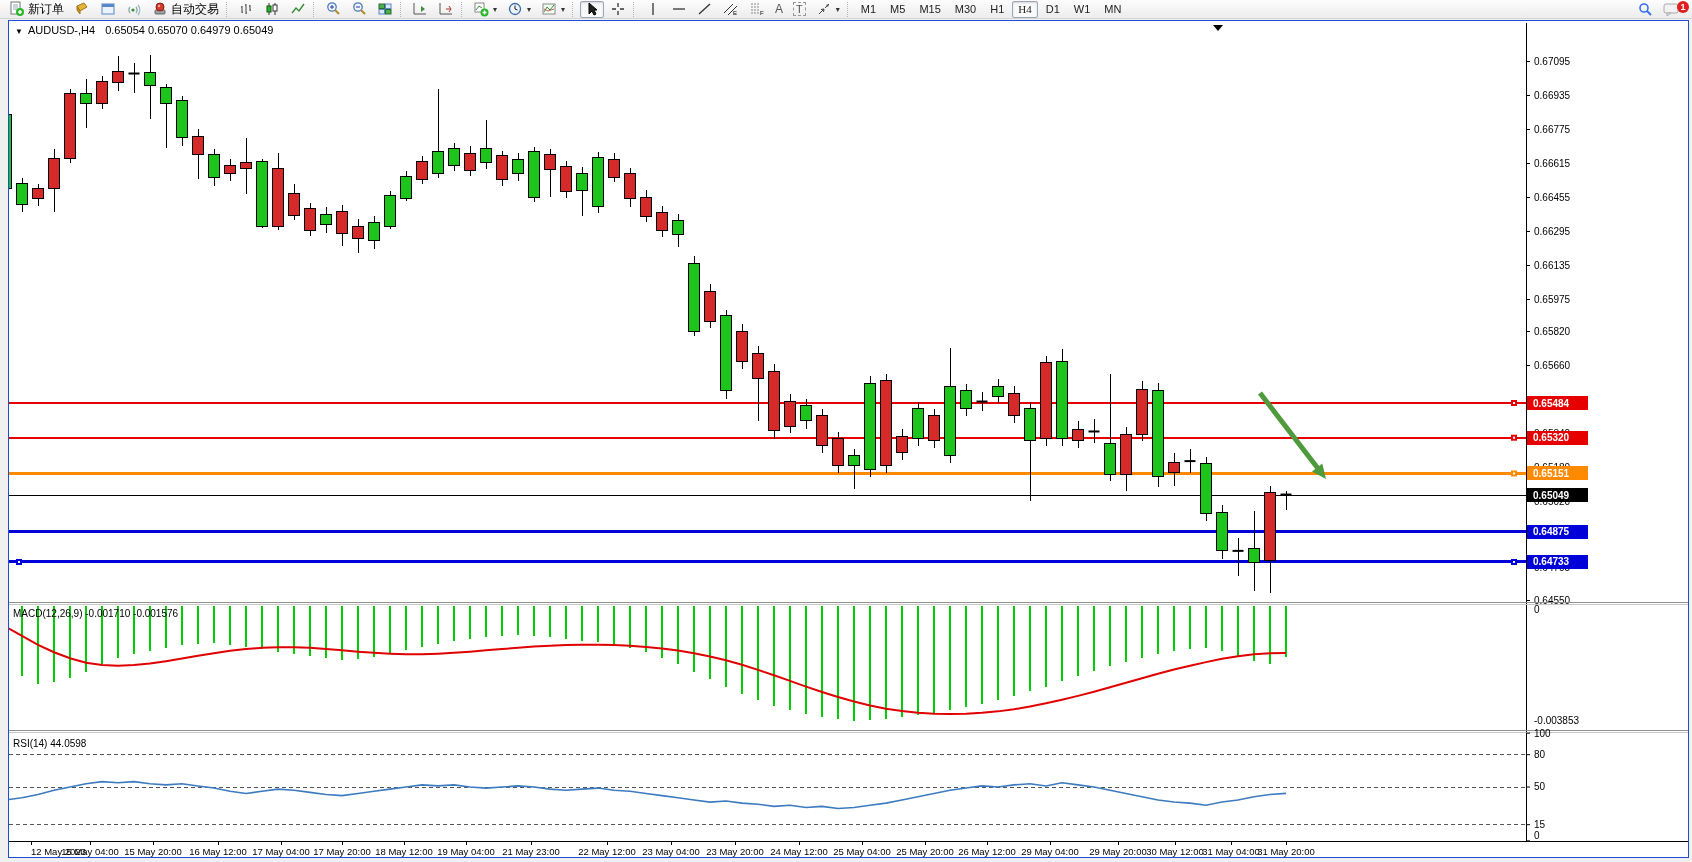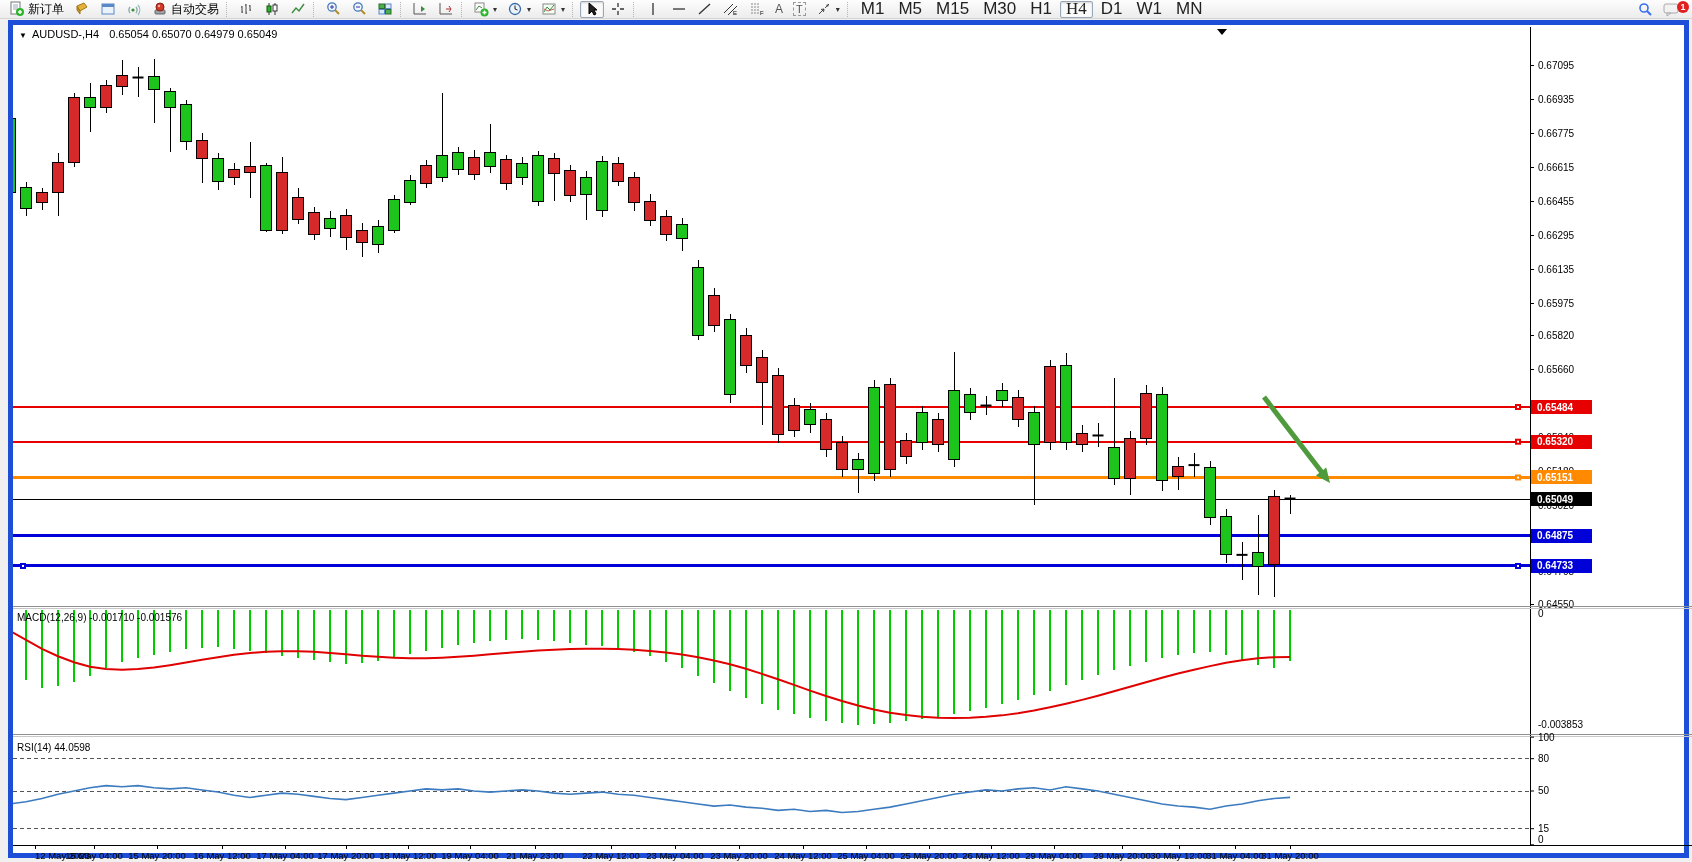--- a/index.html
+++ b/index.html
@@ -5,27 +5,27 @@
   * { margin:0; padding:0; box-sizing:border-box; }
   html,body { width:1692px; height:862px; background:#f0f0f0; font-family:"Liberation Sans",sans-serif; overflow:hidden; }
 
   
   #toolbar { height:19px; display:flex; align-items:center; background:linear-gradient(#fdfdfd,#ececec); border-bottom:1px solid #d5d5d5; padding-left:4px; position:relative; }
   .tbtn { display:inline-flex; align-items:center; gap:3px; padding:1px 3px; margin:0 1px; border:1px solid transparent; border-radius:2px; height:17px; cursor:default;justify-content:flex-end; }
   .tbtn.active { background:#fafafa; border:1px solid #9aa7b8; box-shadow:inset 0 1px 2px rgba(0,0,0,.15);font-family:Liberation Serif, serif; }
   .tbtn span.lbl { font-size:12px; color:#000; white-space:nowrap; }
   .tbtn .caret { font-size:8px; color:#333; margin-left:1px; }
   .sep { width:5px; height:15px; margin:0 2px; border-left:1px dotted #b5b5b5; }
-  .tf { font-size:17px; color:#222; padding:1px 5px; }
+  .tf { font-size:11px; color:#222; padding:1px 5px; }
   #toolbar-right { position:absolute; right:6px; top:0; height:19px; display:flex; align-items:center; }
   .badge { position:absolute; top:-1px; right:-5px; background:#e02020; color:#fff; border-radius:50%; width:12px; height:12px; font-size:9px; font-weight:bold; display:flex; align-items:center; justify-content:center; }
   .bubble-wrap { position:relative; }
 
   
-  #chart-window { position:absolute; left:8px; top:20px; width:1681px; height:838px; background:#fff; border:5px solid #1d4ed8; }
+  #chart-window { position:absolute; left:8px; top:20px; width:1681px; height:838px; background:#fff; border:1px solid #1d4ed8; }
   #chart-title { position:absolute; left:6px; top:3px; font-size:11px; color:#000; z-index:5; }
   #chart-title .tri { font-size:8px; margin-right:5px; }
   #chart-title .sym { margin-right:10px; }
   #chart-svg { position:absolute; left:0; top:0; }
   svg text { font-family:"Liberation Sans",sans-serif; }
 </style>
 </head>
 <body>
 
 <div id="toolbar">

